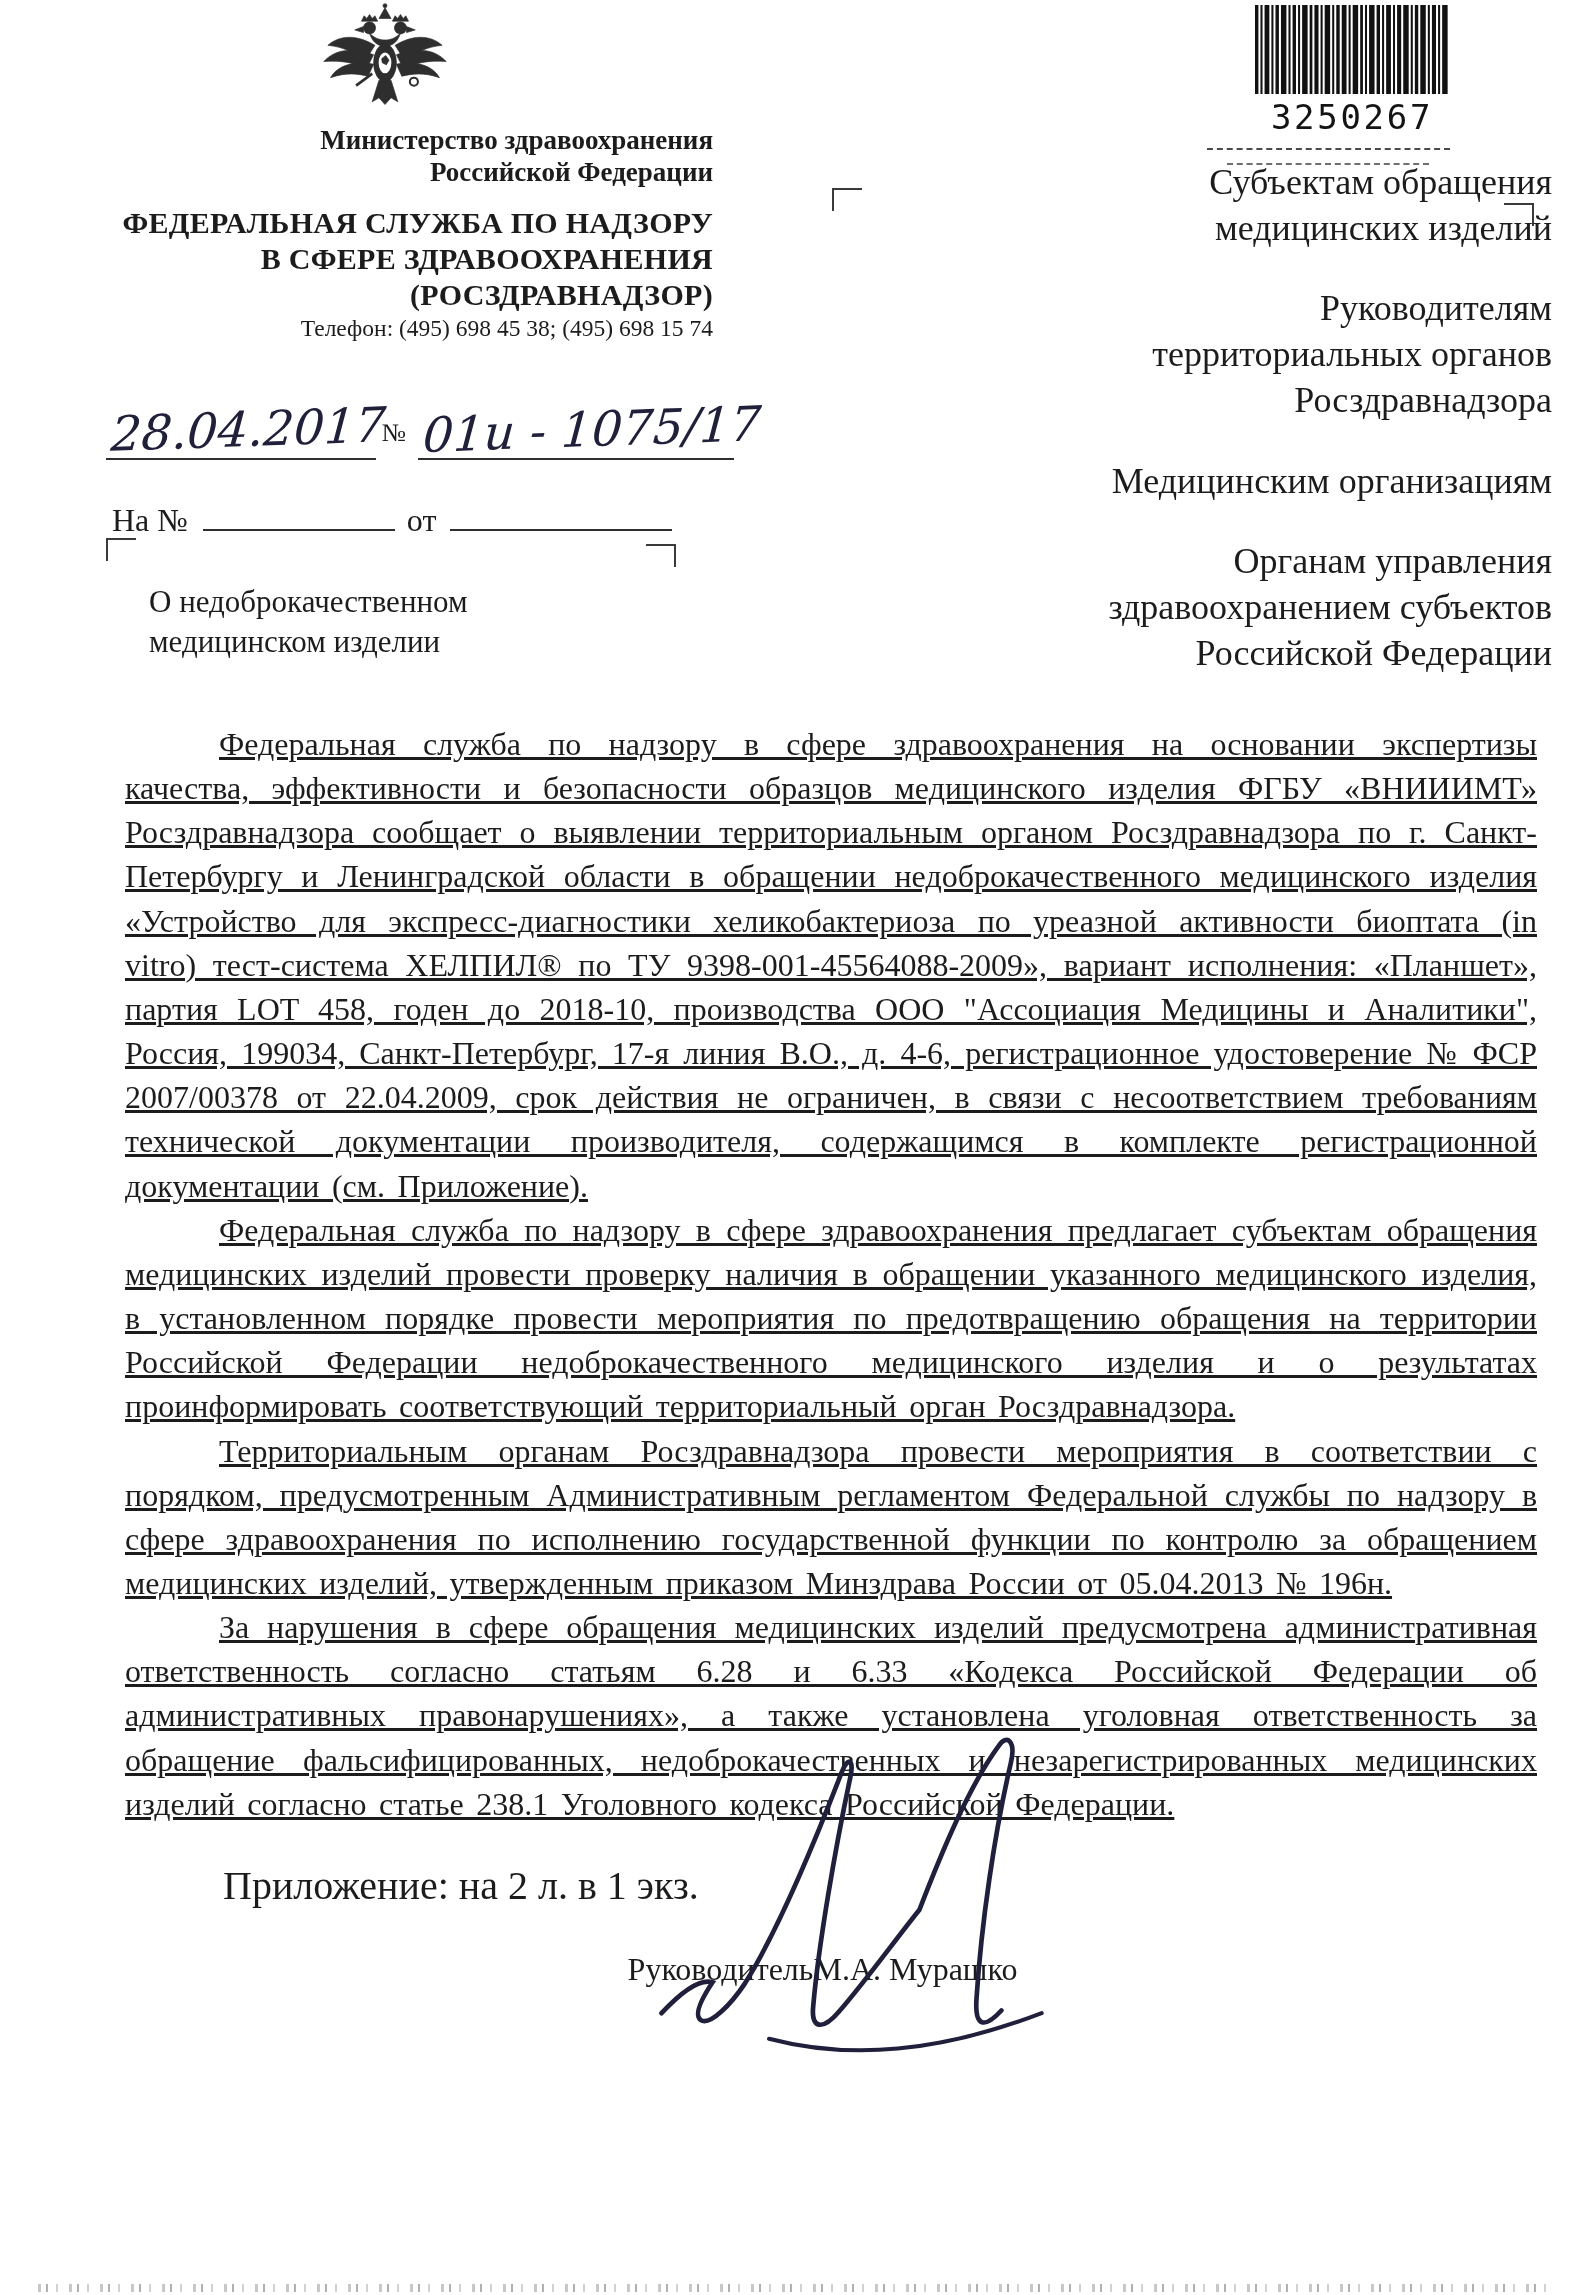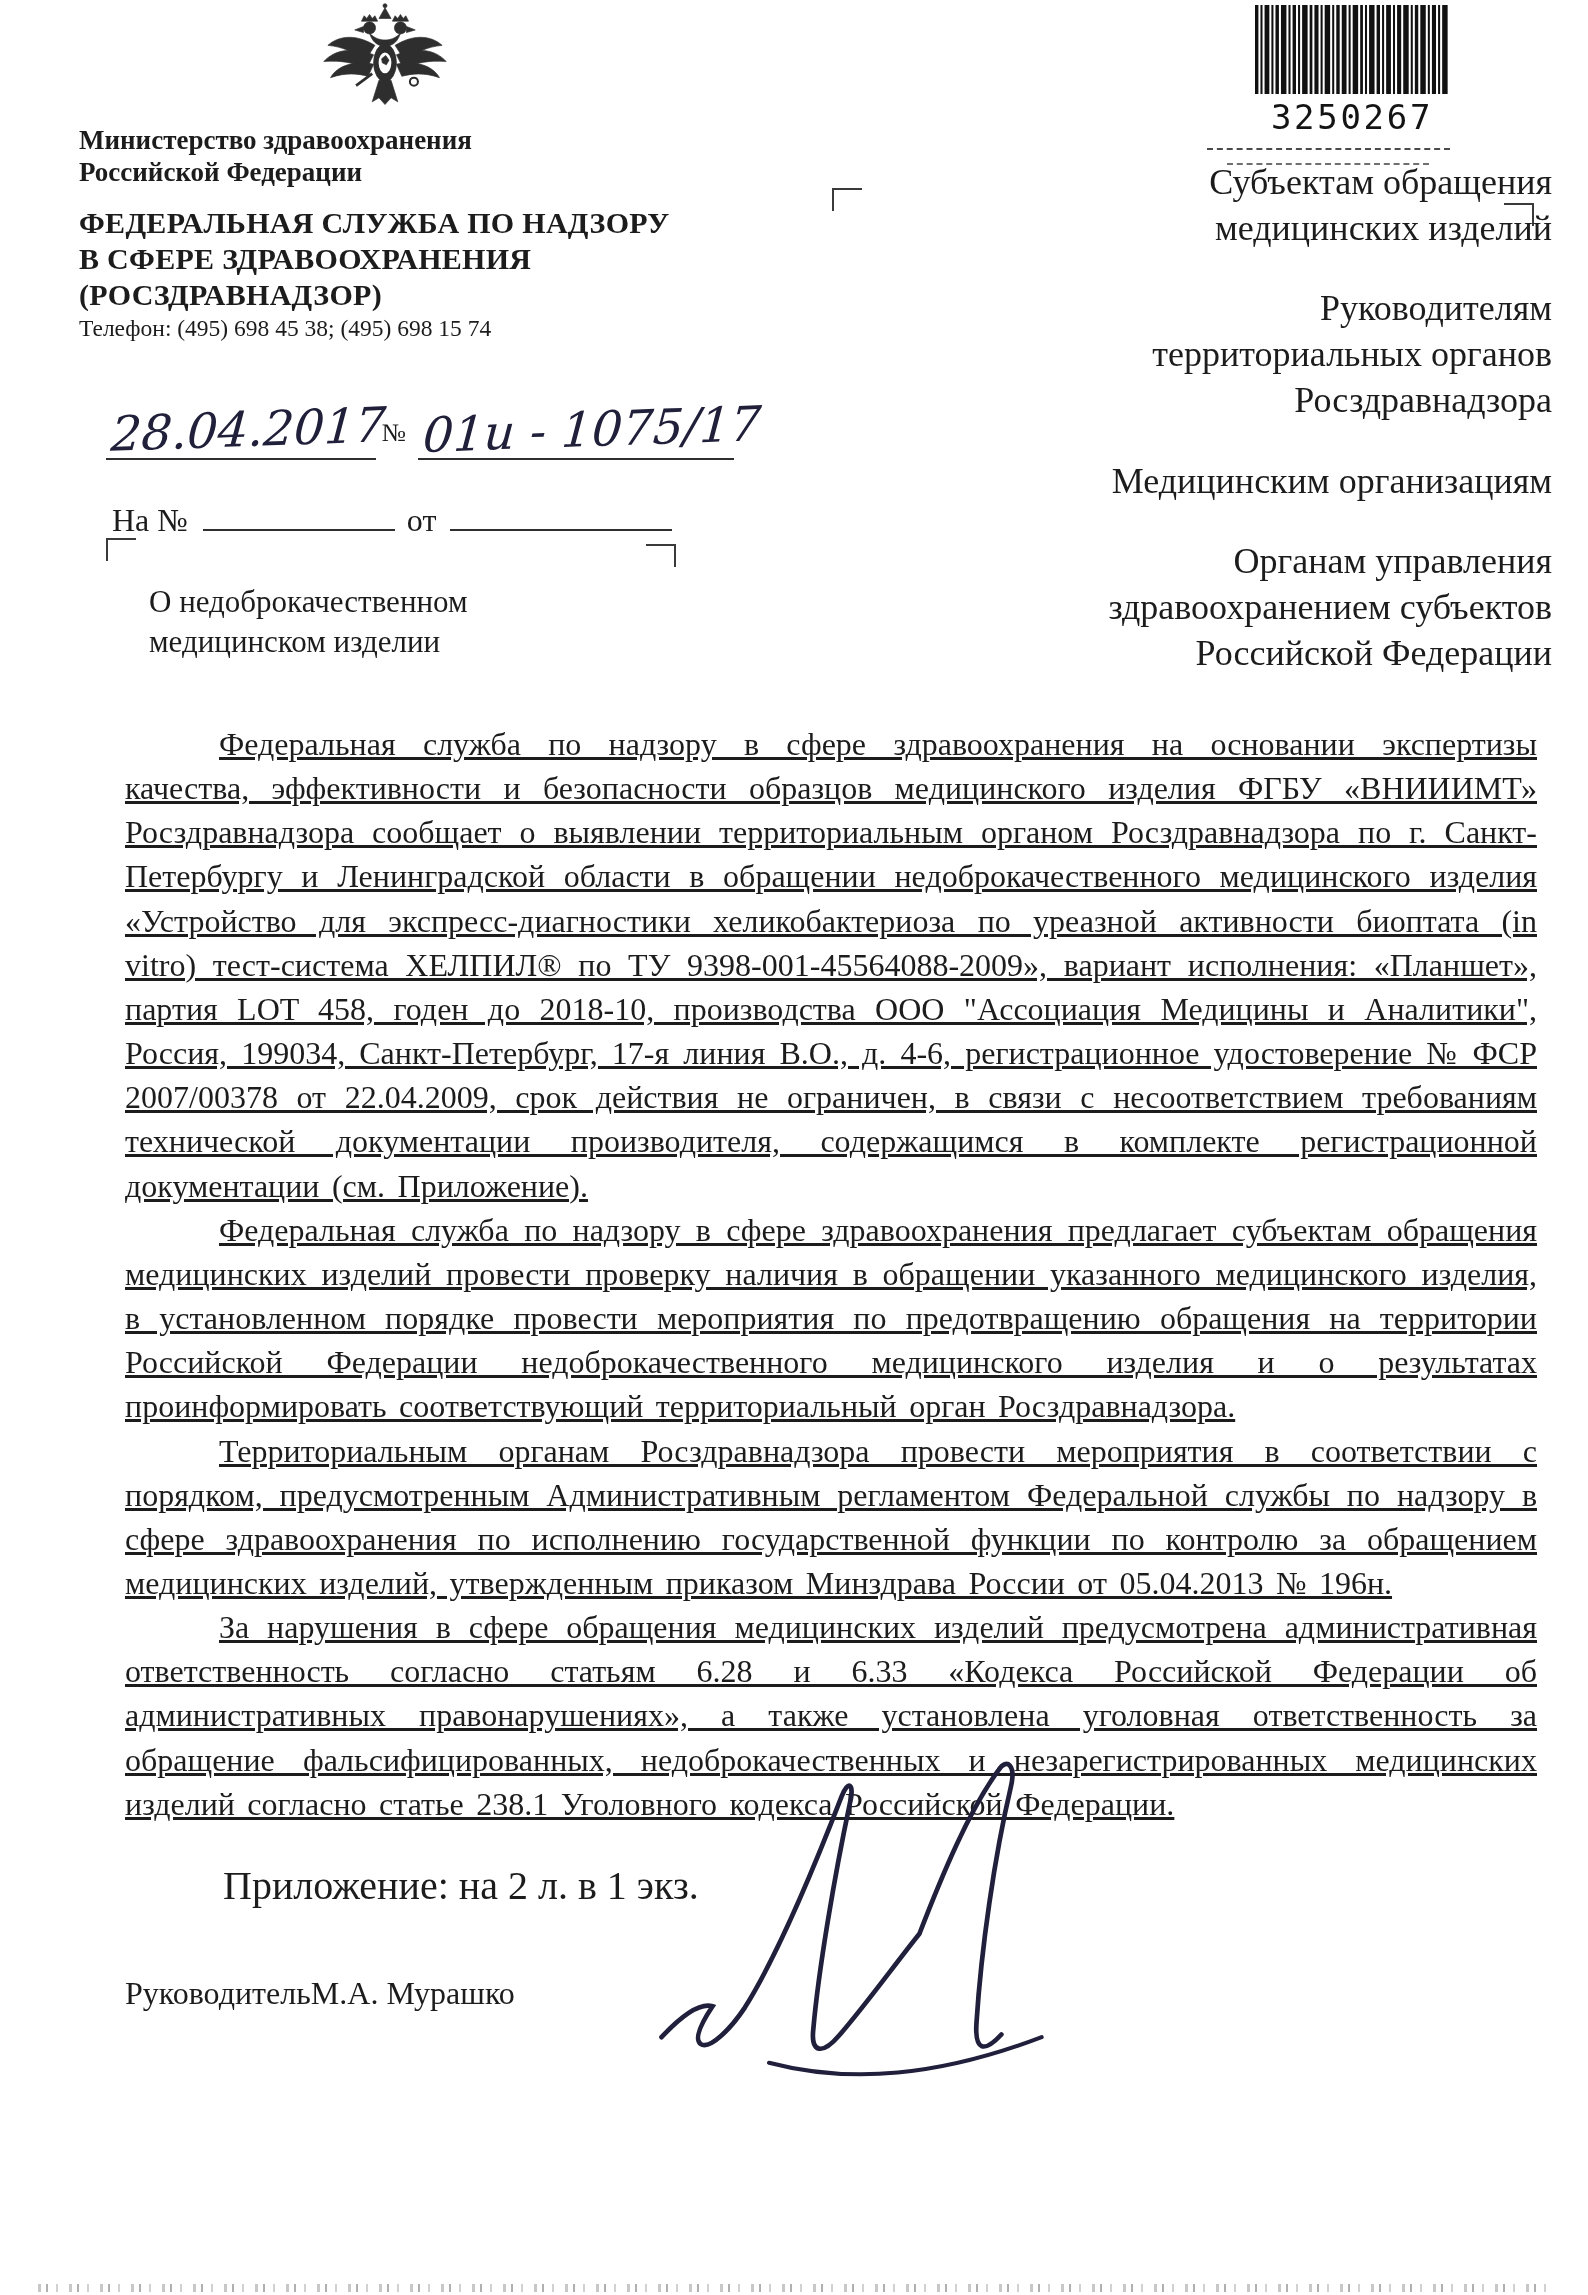--- a/index.html
+++ b/index.html
@@ -7,21 +7,21 @@
   .page {
     position:relative; width:1589px; height:2295px; background:#ffffff;
     color:#1c1c1c; font-family:"Liberation Serif", serif; overflow:hidden;
   }
 
   
   .header-zone { position:relative; height:722px; }
 
   .emblem { position:absolute; left:314px; top:1.3px; width:142px; height:121px; }
 
-  .org-block { position:absolute; left:79px; top:125px; width:634px; text-align:left; }
+  .org-block { position:absolute; left:79px; top:125px; width:634px; text-align:right; }
   .org-ministry { font-weight:bold; font-size:27px; line-height:1.18; }
   .org-service  { font-weight:bold; font-size:30px; line-height:1.2; margin-top:16px; letter-spacing:0.3px; }
   .org-address  { font-size:23.5px; margin-top:32px; line-height:1.35; }
   .org-phone    { font-size:23.5px; line-height:1.35; }
 
   .doc-row { position:absolute; left:106px; top:401px; width:766px; white-space:nowrap; }
   .hw-cell { display:inline-block; border-bottom:2px solid #2f2f2f; padding:0 5.4px 1.3px; white-space:nowrap; overflow:visible; vertical-align:baseline; }
   .hw-cell.date { width:270px; }
   .hw-cell.num  { width:316px; }
   .hw { display:inline-block; font-family:"DejaVu Serif", serif; font-style:italic; font-size:48px; color:#20203a; transform:rotate(-2deg) skewX(-6deg); }
@@ -50,21 +50,21 @@
 
   .addressees { position:absolute; left:830px; top:160px; width:722px; text-align:right; font-size:36px; line-height:1.27; }
   .addr-block { white-space:pre-line; margin-bottom:35px; }
 
   
   .body-zone { margin:0 52px 0 125px; font-size:32px; line-height:1.38; text-align:justify; word-spacing:0.14em; }
   .body-zone p { text-indent:94px;text-decoration:underline; }
 
   .attachment { margin:36px 0 0 223px; font-size:40px; }
 
-  .sign-row { position:relative; margin:66px 69px 0 125px; display:flex; justify-content:flex-start; font-size:32px; }
+  .sign-row { position:relative; margin:42px 69px 0 125px; display:flex; justify-content:center; font-size:32px; }
   .signature-svg { position:absolute; left:511px; top:-228px; width:450px; height:356px; pointer-events:none; }
 
   .scan-noise { position:absolute; left:38px; right:38px; bottom:2.7px; height:8px; opacity:.55;
     background:repeating-linear-gradient(90deg,#9a9a9a 0 3.4px, transparent 3.4px 8px, #6f6f6f 8px 10px, transparent 10px 18px, #ababab 18px 20px, transparent 20px 31px);
   }
 </style>
 </head>
 <body>
 
 <div class="page">

